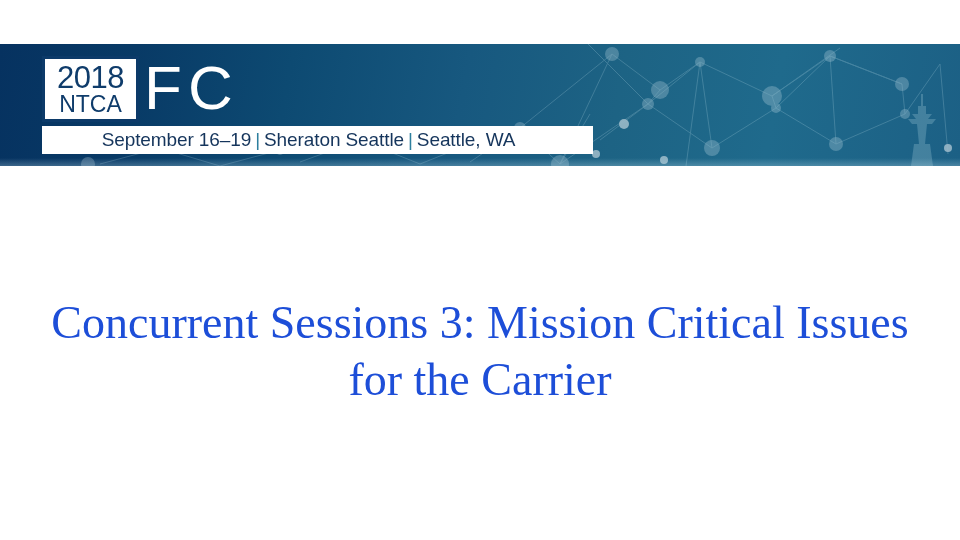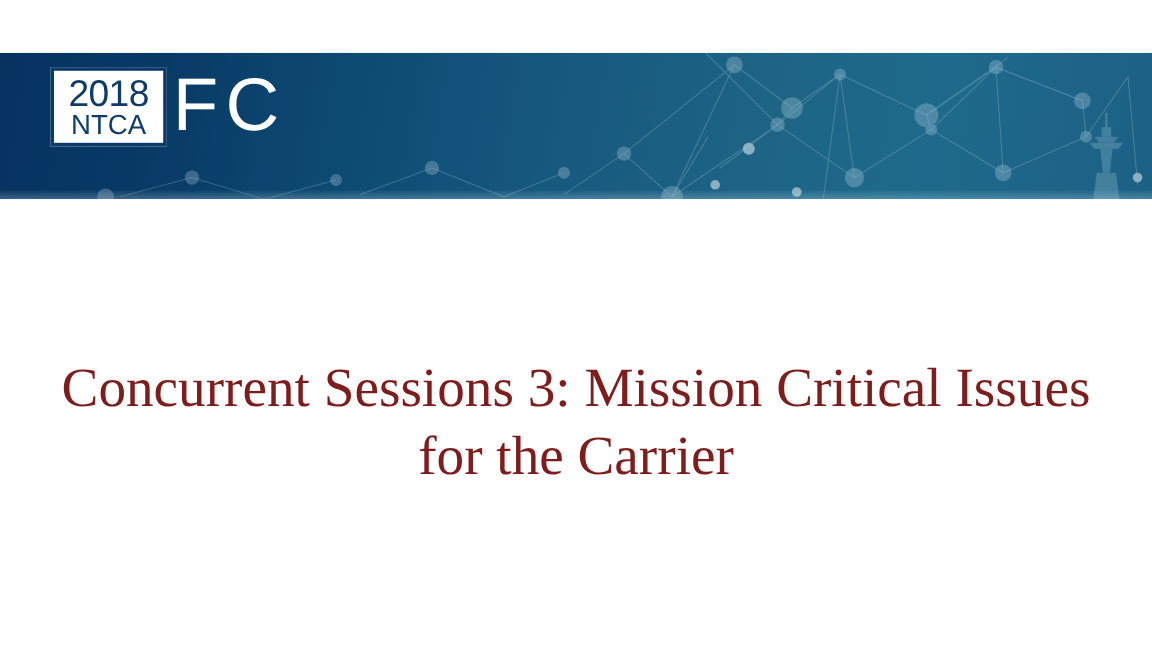--- a/index.html
+++ b/index.html
@@ -146,21 +146,21 @@
   }
   .slide-title {
     position: absolute;
     left: 48px;
     top: 128px;
     width: 864px;
     text-align: center;
     font-family: "Liberation Serif", serif;
     font-size: 46px;
     line-height: 1.24;
-    color: #7f1d1d;
+    color: #1d4ed8;
     font-weight: 400;
   }
 </style>
 </head>
 <body>
 
 <div id="slide">
 
   <div class="banner">
 
@@ -223,20 +223,25 @@
       <div class="logo-year">2018</div>
       <div class="logo-org">NTCA</div>
     </div>
 
     <div class="wordmark">
       <span class="cap">F</span>
         <span class="gap"></span>
         <span class="cap">C</span>
     </div>
 
+    <div class="subtitle-bar">
+      <div class="subtitle-text">
+        <span>September 16–19</span><span class="sep">|</span><span>Sheraton Seattle</span><span class="sep">|</span><span>Seattle, WA</span>
+      </div>
+    </div>
   </div>
 
   <div class="slide-body">
     <div class="slide-title">
       <span>Concurrent Sessions 3: Mission Critical</span>
       <span>Issues for the Carrier</span>
     </div>
   </div>
 
 </div>

